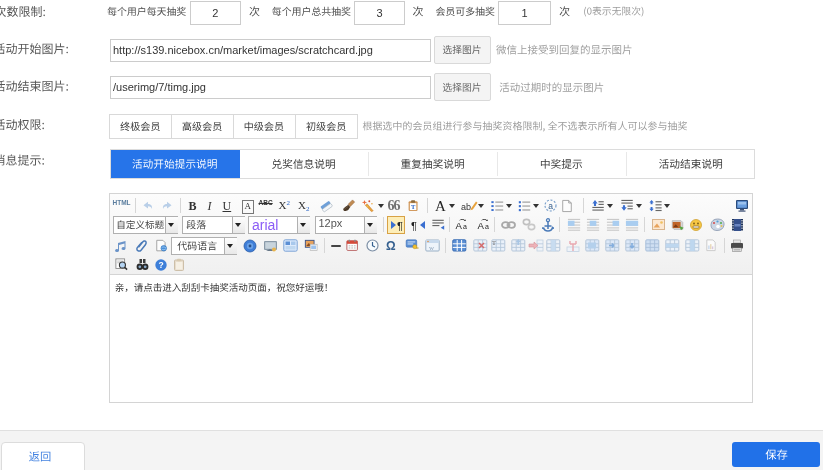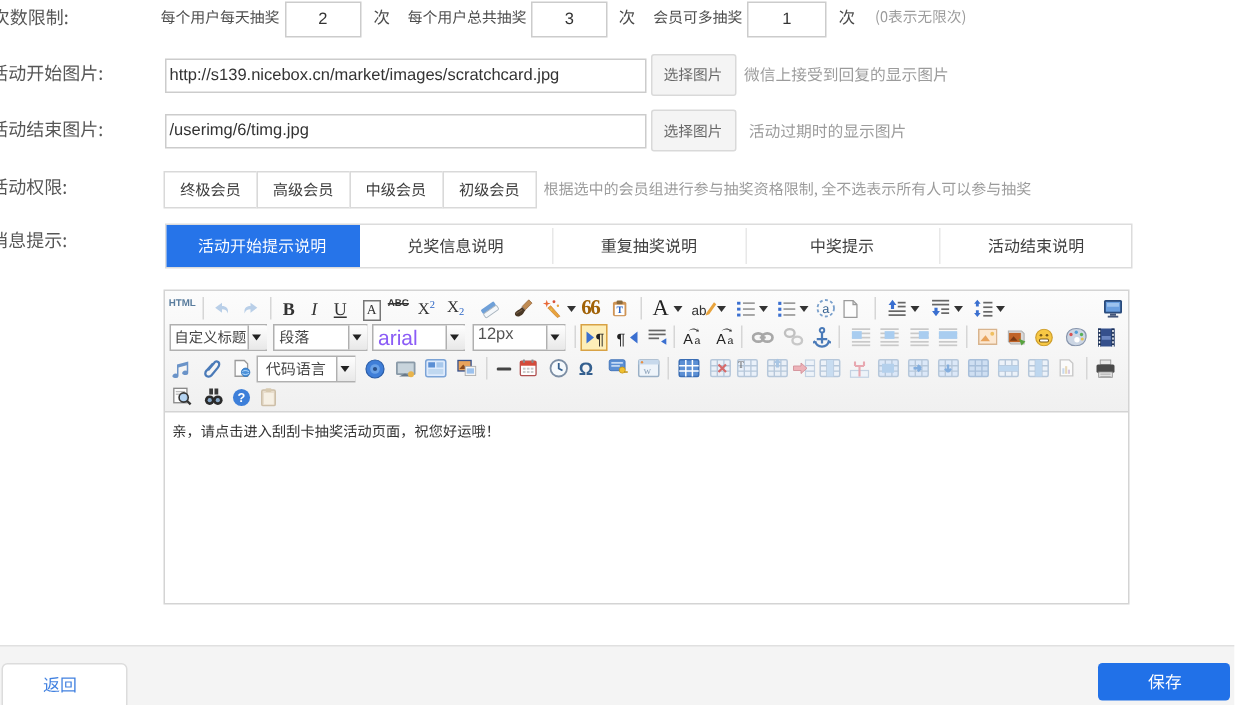--- a/index.html
+++ b/index.html
@@ -1,17 +1,17 @@
 <!DOCTYPE html>
 <html><head><meta charset="utf-8"><style>html,body{margin:0;padding:0}body{width:823px;height:470px;position:relative;font-family:"Liberation Sans",sans-serif;background:#fff;overflow:hidden}.a{position:absolute;box-sizing:border-box}</style></head><body>
 <div class="a" style="left:189.5px;top:0.5px;width:51.5px;height:24px;border:1px solid #ccc;background:#fff;text-align:center;line-height:22px;font-size:11px;color:#333">2</div>
 <div class="a" style="left:354.0px;top:0.5px;width:51.0px;height:24px;border:1px solid #ccc;background:#fff;text-align:center;line-height:22px;font-size:11px;color:#333">3</div>
 <div class="a" style="left:498.0px;top:0.5px;width:53.0px;height:24px;border:1px solid #ccc;background:#fff;text-align:center;line-height:22px;font-size:11px;color:#333">1</div>
 <div class="a" style="left:109.5px;top:38.6px;width:321px;height:23.3px;border:1px solid #ccc;background:#fff;line-height:21.3px;font-size:11px;color:#333;padding-left:2.5px;white-space:nowrap;overflow:hidden">http://s139.nicebox.cn/market/images/scratchcard.jpg</div>
-<div class="a" style="left:109.5px;top:76.2px;width:321px;height:23.3px;border:1px solid #ccc;background:#fff;line-height:21.3px;font-size:11px;color:#333;padding-left:2.5px;white-space:nowrap;overflow:hidden">/userimg/6/timg.jpg</div>
+<div class="a" style="left:109.5px;top:76.2px;width:321px;height:23.3px;border:1px solid #ccc;background:#fff;line-height:21.3px;font-size:11px;color:#333;padding-left:2.5px;white-space:nowrap;overflow:hidden">/userimg/7/timg.jpg</div>
 <div class="a" style="left:434.3px;top:35.7px;width:57px;height:28px;border:1px solid #d9d9d9;background:#f4f4f4;border-radius:2px"></div>
 <div class="a" style="left:434.3px;top:73.2px;width:57px;height:28px;border:1px solid #d9d9d9;background:#f4f4f4;border-radius:2px"></div>
 <div class="a" style="left:109.1px;top:114.1px;width:63px;height:24.6px;border:1px solid #d9d9d9;background:#fff"></div>
 <div class="a" style="left:171.1px;top:114.1px;width:63px;height:24.6px;border:1px solid #d9d9d9;background:#fff"></div>
 <div class="a" style="left:233.1px;top:114.1px;width:63px;height:24.6px;border:1px solid #d9d9d9;background:#fff"></div>
 <div class="a" style="left:295.1px;top:114.1px;width:63px;height:24.6px;border:1px solid #d9d9d9;background:#fff"></div>
 <div class="a" style="left:109.5px;top:148.8px;width:645.1px;height:30.6px;border:1px solid #dcdcdc;background:#fff"></div>
 <div class="a" style="left:238.5px;top:152px;width:1px;height:24px;background:#e8e8e8"></div>
 <div class="a" style="left:367.5px;top:152px;width:1px;height:24px;background:#e8e8e8"></div>
 <div class="a" style="left:496.6px;top:152px;width:1px;height:24px;background:#e8e8e8"></div>
@@ -50,21 +50,21 @@
     <path d="M2.5 11.5 C4 10 5.5 10 7 8.5" stroke="#7a6248" stroke-width="0.8" fill="none"></path>
   </svg>
 <svg style="position:absolute;left:361.0px;top:198.5px" width="14" height="14" viewBox="0 0 16 16">
     <path d="M14 13.5 L7 5.5 L4.8 7.2 L12 14.5 Z" fill="#e8a33c" stroke="#c87828" stroke-width="0.5"></path>
     <path d="M4 1 L4.7 3.2 L7 3.8 L4.7 4.5 L4 6.8 L3.3 4.5 L1 3.8 L3.3 3.2 Z" fill="#e86838"></path>
     <circle cx="9.5" cy="2.5" r="1.1" fill="#d85438"></circle>
     <circle cx="12.5" cy="5.5" r="0.9" fill="#e8a33c"></circle>
     <circle cx="7.5" cy="8.5" r="0.8" fill="#e8c050"></circle>
   </svg>
 <div style="position:absolute;left:378.0px;top:203.5px;width:0;height:0;border-left:3px solid transparent;border-right:3px solid transparent;border-top:4px solid #333"></div>
-<div style="position:absolute;left:387.5px;top:198.0px;height:15px;line-height:15px;font:bold 14px 'Liberation Serif',serif;color:#a16207;letter-spacing:-1px">66</div>
+<div style="position:absolute;left:387.5px;top:198.0px;height:15px;line-height:15px;font:bold 14px 'Liberation Serif',serif;color:#737373;letter-spacing:-1px">66</div>
 <svg style="position:absolute;left:406.5px;top:198.5px" width="13" height="14" viewBox="0 0 16 16">
     <rect x="2" y="2" width="11" height="12" rx="1.5" fill="#cf9455"></rect>
     <rect x="5" y="1" width="5" height="3" rx="1" fill="#8a6a3c"></rect>
     <rect x="3.5" y="4.5" width="8" height="8.5" fill="#fff"></rect>
     <text x="7.5" y="11.5" font-size="8" font-weight="bold" fill="#2a64c5" text-anchor="middle" font-family="Liberation Serif,serif">T</text>
   </svg>
 <div style="position:absolute;left:427.0px;top:198.0px;width:1px;height:15px;background:#d6d6d6"></div>
 <div style="position:absolute;left:435.0px;top:197.5px;height:16px;line-height:16px;font:15px 'Liberation Serif',serif;color:#222">A</div>
 <div style="position:absolute;left:448.5px;top:203.5px;width:0;height:0;border-left:3px solid transparent;border-right:3px solid transparent;border-top:4px solid #333"></div>
 <svg style="position:absolute;left:460.5px;top:198.0px" width="17" height="15" viewBox="0 0 17 15">

